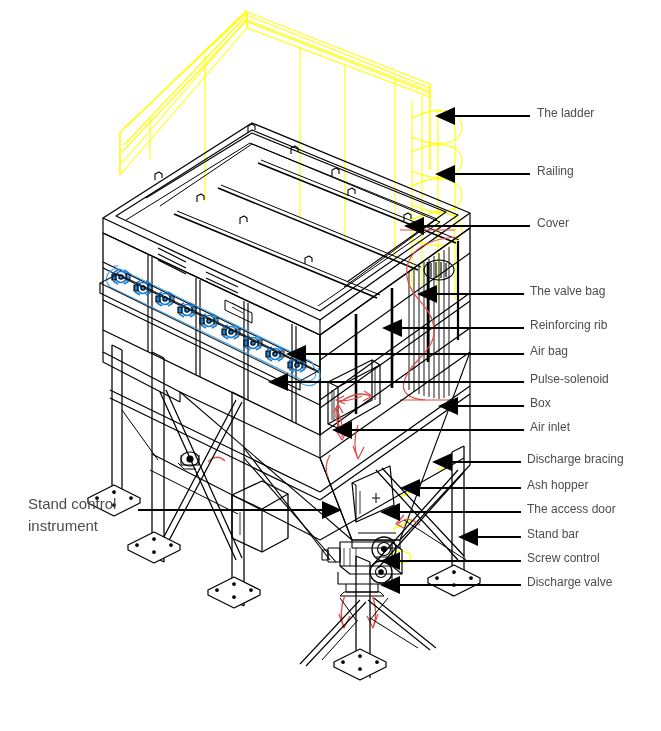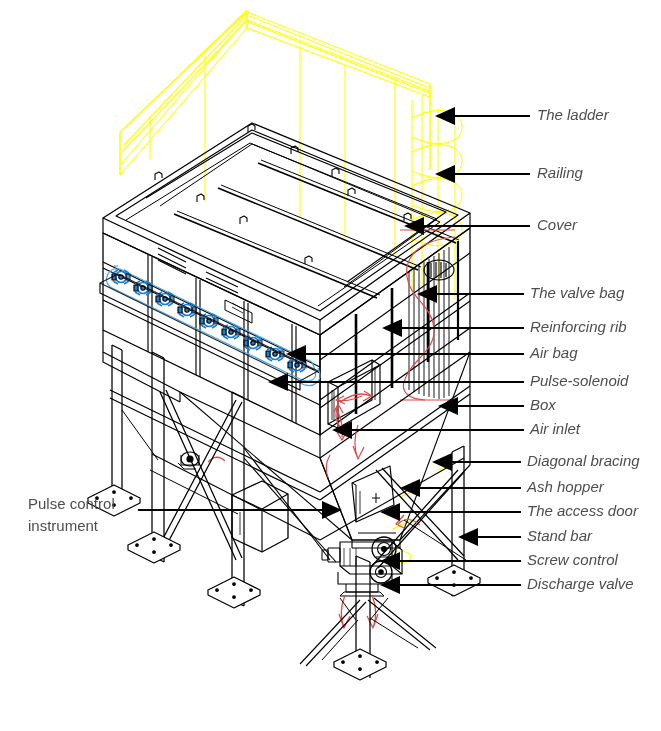--- a/index.html
+++ b/index.html
@@ -1,21 +1,21 @@
 <!DOCTYPE html>
 <html><head>
 <meta charset="utf-8">
 <style>
   html,body{margin:0;padding:0;background:#fff;}
   body{width:661px;height:731px;overflow:hidden;
        font-family:"Liberation Sans","DejaVu Sans",sans-serif;}
   #stage{position:relative;width:661px;height:731px;background:#ffffff;}
   #dwg{position:absolute;left:0;top:0;width:661px;height:731px;}
-  .lbl{position:absolute;font-size:15px;color:#4d4d4d;white-space:nowrap;
-       font-family:"Liberation Sans","DejaVu Sans",sans-serif;line-height:1.25;font-style:italic;}
+  .lbl{position:absolute;font-size:12px;color:#4d4d4d;white-space:nowrap;
+       font-family:"Liberation Sans","DejaVu Sans",sans-serif;line-height:1.25;}
   .lbl-left{position:absolute;font-size:15px;color:#4d4d4d;text-align:left;
             font-family:"Liberation Sans","DejaVu Sans",sans-serif;line-height:1.45;}
 </style>
 </head>
 <body>
 
 <div id="stage">
 
 <svg id="dwg" viewBox="0 0 661 731">
   <defs>
@@ -349,27 +349,27 @@
 <div id="labels-right">
       <div class="lbl" style="left: 537px; top: 106px;">The ladder</div>
       <div class="lbl" style="left: 537px; top: 164px;">Railing</div>
       <div class="lbl" style="left: 537px; top: 216px;">Cover</div>
       <div class="lbl" style="left: 530px; top: 284px;">The valve bag</div>
       <div class="lbl" style="left: 530px; top: 318px;">Reinforcing rib</div>
       <div class="lbl" style="left: 530px; top: 344px;">Air bag</div>
       <div class="lbl" style="left: 530px; top: 372px;">Pulse-solenoid</div>
       <div class="lbl" style="left: 530px; top: 396px;">Box</div>
       <div class="lbl" style="left: 530px; top: 420px;">Air inlet</div>
-      <div class="lbl" style="left: 527px; top: 452px;">Diagonal bracing</div>
+      <div class="lbl" style="left: 527px; top: 452px;">Discharge bracing</div>
       <div class="lbl" style="left: 527px; top: 478px;">Ash hopper</div>
       <div class="lbl" style="left: 527px; top: 502px; text-align: center;">The access door</div>
       <div class="lbl" style="left: 527px; top: 527px;">Stand bar</div>
       <div class="lbl" style="left: 527px; top: 551px;">Screw control</div>
       <div class="lbl" style="left: 527px; top: 575px; text-align: center;">Discharge valve</div>
     </div>
 <div id="labels-left">
       <div class="lbl-left" style="left: 28px; top: 493px;">
-        <div>Pulse control</div>
+        <div>Stand control</div>
         <div>instrument</div>
       </div>
     </div>
 
 </div>
 
 </body></html>

